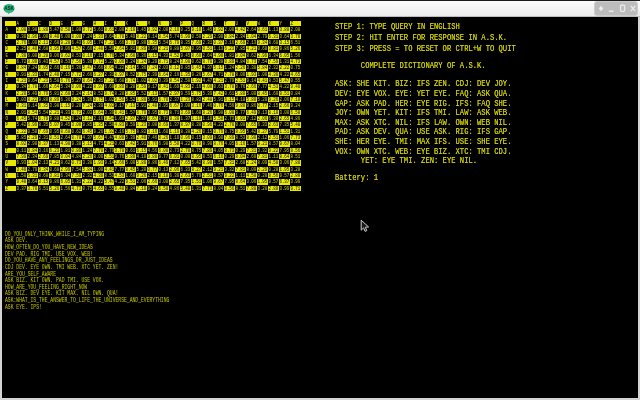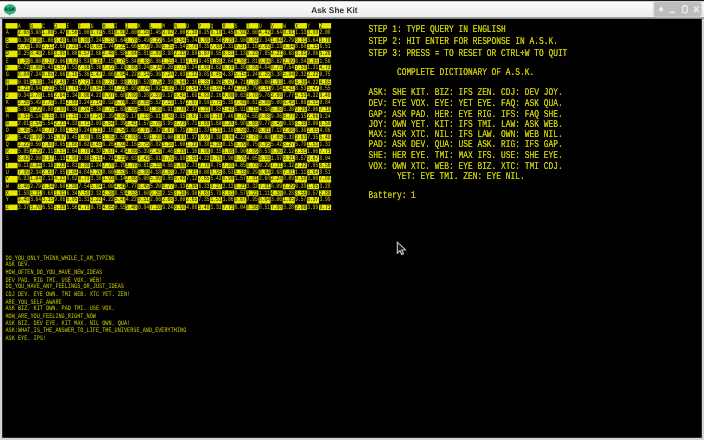--- a/index.html
+++ b/index.html
@@ -32,21 +32,20 @@
   white-space:pre; transform:scaleX(0.75); transform-origin:0 50%; filter:blur(0.22px); }
 </style></head>
 <body>
 <div id="scr">
 <div id="topline"></div>
 <div id="titlebar"></div>
 <div id="tbline"></div>
 <div id="borderL"></div>
     <div id="borderR"></div>
     <div id="borderB"></div>
-<div id="title">Ask She Kit</div>
 <svg id="icon" style="position:absolute;left:2px;top:1.5px;z-index:7" width="14" height="14" viewBox="0 0 14 14">
   <ellipse cx="7" cy="6.5" rx="5.6" ry="4.6" fill="#2db47c"></ellipse>
   <path d="M5.5 10.5 L6.5 12.3 L8 10.6 Z" fill="#2db47c"></path>
   <text x="7" y="8.3" font-family="Liberation Sans" font-size="4.6" font-weight="bold" fill="#0a2a1c" text-anchor="middle">ASK</text>
 </svg>
 <div id="btns"></div>
 <svg style="position:absolute;left:594px;top:1px;z-index:7" width="46" height="15" viewBox="0 0 46 15">
   <polygon points="7,4.8 9.2,7.5 7,10.2 4.8,7.5" fill="#ececec"></polygon>
   <rect x="14.8" y="9.5" width="4.8" height="1.4" fill="#eeeeee"></rect>
   <rect x="26.5" y="4.2" width="4.2" height="6.2" rx="1.1" fill="none" stroke="#ececec" stroke-width="1.2"></rect>

